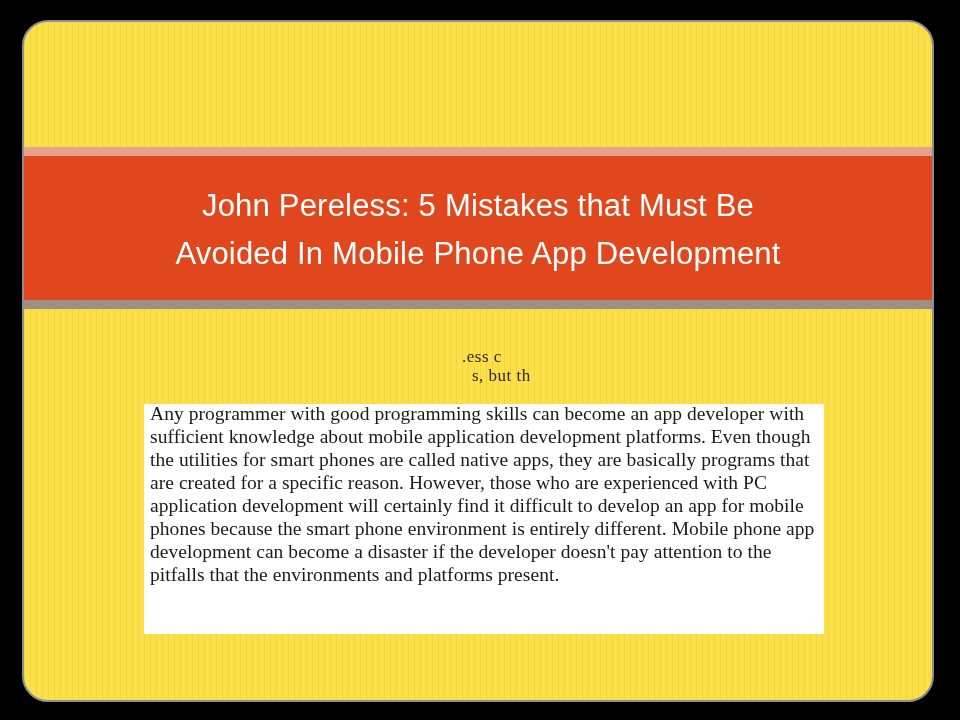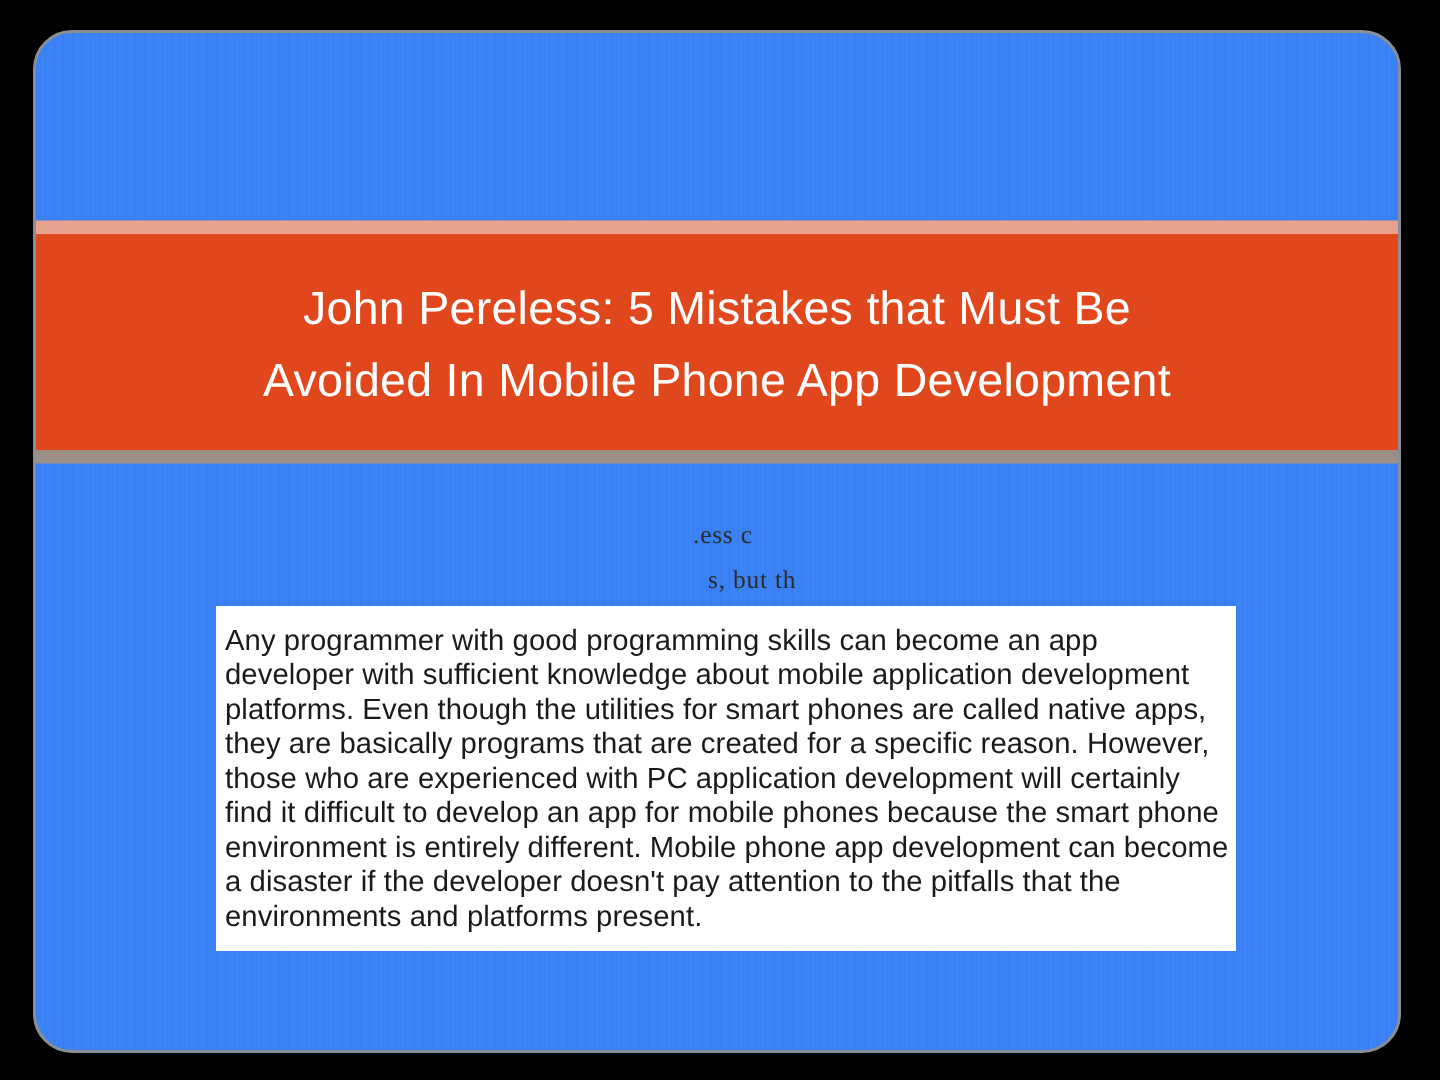--- a/index.html
+++ b/index.html
@@ -23,21 +23,21 @@
     background: #000000;
   }
 
   
   .slide-card {
     position: absolute;
     left: 22px;
     top: 20px;
     width: 912px;
     height: 682px;
-    background: #3b82f6;
+    background: #fde047;
     border: 2px solid #8a8f96;
     border-radius: 26px;
     box-sizing: border-box;
     overflow: hidden;
   }
 
   
   .pinstripes {
     position: absolute;
     left: 0;
@@ -97,44 +97,44 @@
     font-size: 17px;
     letter-spacing: 0.5px;
     white-space: nowrap;
   }
   .ghost-1 {
     left: 438px;
     top: 325px;
   }
   .ghost-2 {
     left: 448px;
-    top: 355px;
+    top: 344px;
   }
   .ghost-3 {
     left: 480px;
     top: 380px;
   }
 
   
   .body-mask {
     position: absolute;
     left: 120px;
     top: 382px;
     width: 680px;
     height: 230px;
     background: #ffffff;
   }
 
   .body-text {
     position: absolute;
     left: 126px;
-    top: 394px;
+    top: 380px;
     width: 672px;
     color: #1a1a1a;
-    font-family: Liberation Sans, sans-serif;
+    font-family: Liberation Serif, serif;
     font-size: 19.5px;
     line-height: 23px;
     text-align: left;
     letter-spacing: 0.05px;
   }
 </style>
 </head>
 <body>
 
 <div class="slide-stage">

